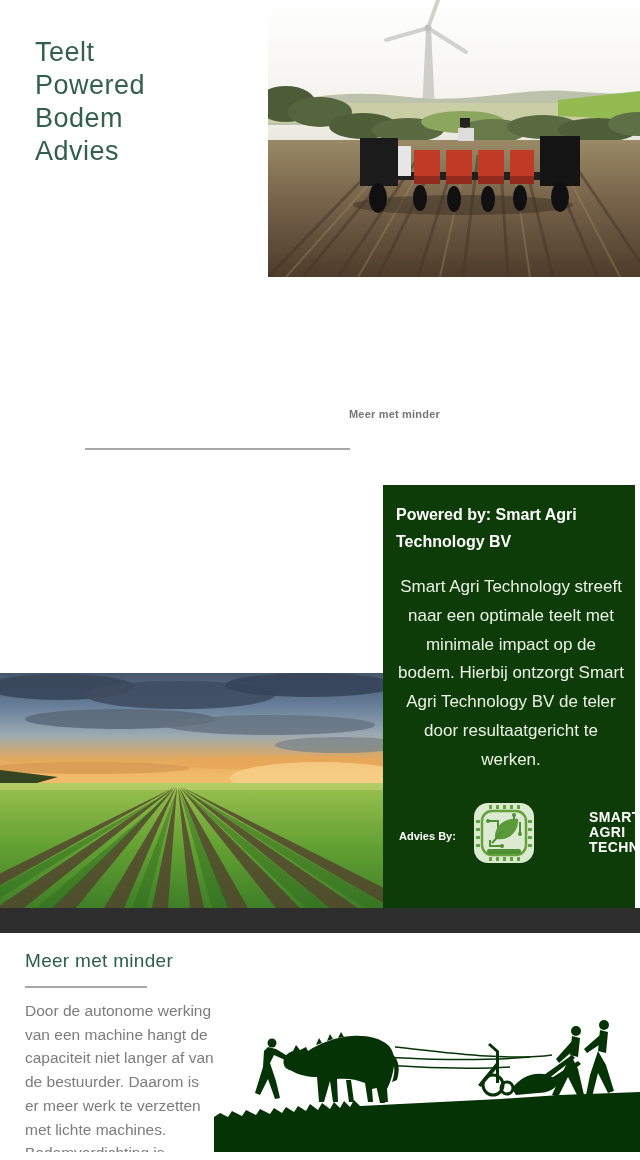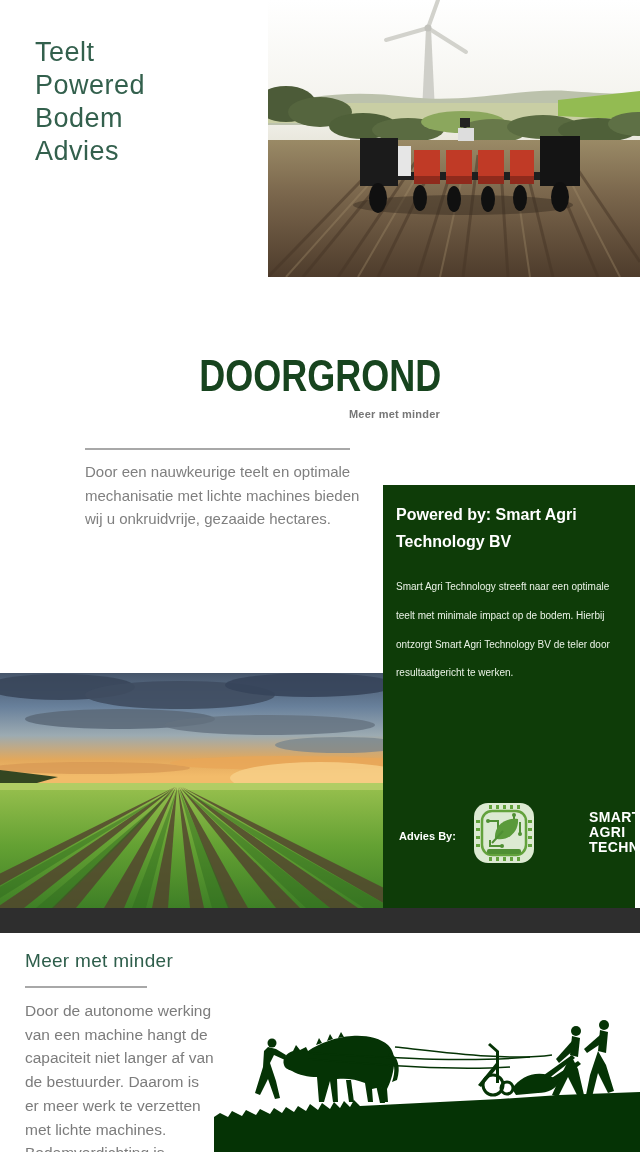--- a/index.html
+++ b/index.html
@@ -47,21 +47,21 @@
   #green-panel{
     left:383px;top:485px;width:252px;height:423px;
     background:#0e3c08;color:#ffffff;
   }
   #panel-heading{
     position:absolute;left:13px;top:16px;width:226px;
     font-size:16px;line-height:27px;font-weight:700;color:#ffffff;
   }
   #panel-body{
     position:absolute;left:13px;top:88px;width:230px;
-    font-size:10px;line-height:28.8px;color:#eaf2e6;
+    font-size:17px;line-height:28.8px;color:#eaf2e6;text-align:center;
   }
   #panel-footer{position:absolute;left:0;top:315px;width:252px;height:90px;}
   #powered-label{
     position:absolute;left:16px;top:30px;
     font-size:11px;font-weight:700;color:#ffffff;
   }
   #logo-icon{position:absolute;left:90px;top:2px;width:62px;height:62px;}
   #logo-text{
     position:absolute;left:158px;top:10px;
     font-size:14px;line-height:15px;font-weight:700;letter-spacing:0.4px;color:#ffffff;margin-left:48px;
@@ -177,27 +177,23 @@
           <ellipse cx="152" cy="198" rx="7" ry="13"></ellipse>
           <ellipse cx="186" cy="199" rx="7" ry="13"></ellipse>
           <ellipse cx="220" cy="199" rx="7" ry="13"></ellipse>
           <ellipse cx="252" cy="198" rx="7" ry="13"></ellipse>
           <ellipse cx="292" cy="197" rx="9" ry="15"></ellipse>
         </g>
       </g>
     </svg>
   </div>
 
-  <div id="main-heading" class="abs">
-    <span>DOORGROND</span>
-  </div>
   <div id="sub-heading" class="abs">Meer met minder</div>
 
   <div id="divider-1" class="abs divider"></div>
-  <div id="intro-text" class="abs">Door een nauwkeurige teelt en optimale mechanisatie met lichte machines bieden wij u onkruidvrije, gezaaide hectares.</div>
 
   <div id="photo-sunset" class="abs">
     <svg width="383" height="235" viewBox="0 0 383 235">
       <defs>
         <linearGradient id="sky2" x1="0" y1="0" x2="0" y2="1">
           <stop offset="0" stop-color="#46556a"></stop>
           <stop offset="0.28" stop-color="#68809b"></stop>
           <stop offset="0.52" stop-color="#9cabb2"></stop>
           <stop offset="0.72" stop-color="#e2a85c"></stop>
           <stop offset="0.86" stop-color="#f2bb6a"></stop>

